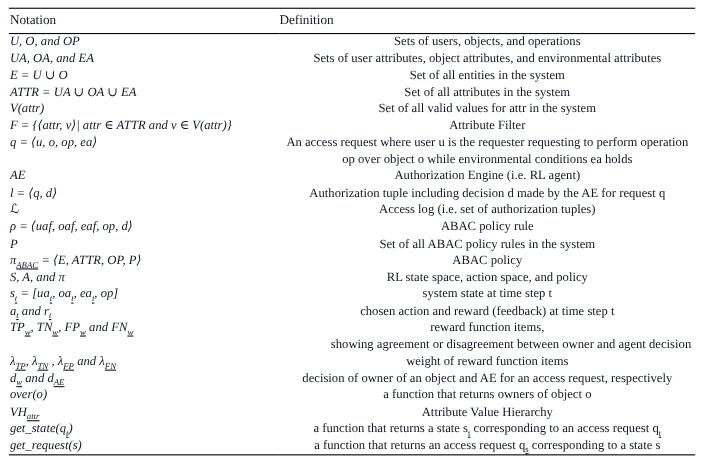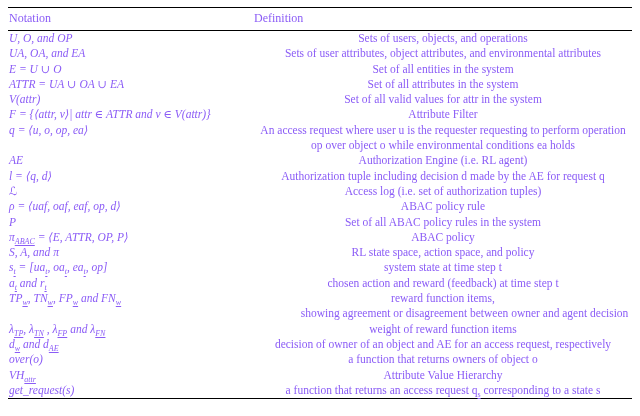--- a/index.html
+++ b/index.html
@@ -6,21 +6,21 @@
     margin: 0;
     padding: 0;
     background: #ffffff;
   }
   .page {
     width: 640px;
     height: 416px;
     box-sizing: border-box;
     padding: 7px 8px 0 8px;
     background: #ffffff;
-    color: #8b5cf6;
+    color: #0f172a;
     font-family: "Liberation Serif", "DejaVu Serif", "DejaVu Sans", serif;
     overflow: hidden;
   }
   table.notation-table {
     width: 100%;
     border-collapse: collapse;
     border-top: 1.4px solid #000;
     border-bottom: 1.4px solid #000;
   }
   thead th {
@@ -136,18 +136,22 @@
   </tr>
         <tr>
     <td class="notation">over(o)</td>
     <td class="definition">a function that returns owners of object o</td>
   </tr>
         <tr>
     <td class="notation">VH<sub>attr</sub></td>
     <td class="definition">Attribute Value Hierarchy</td>
   </tr>
         <tr>
+    <td class="notation">get_state(q<sub>t</sub>)</td>
+    <td class="definition">a function that returns a state s<sub>t</sub> corresponding to an access request q<sub>t</sub></td>
+  </tr>
+        <tr>
     <td class="notation">get_request(s)</td>
     <td class="definition">a function that returns an access request q<sub>s</sub> corresponding to a state s</td>
   </tr>
       </tbody>
   </table>
 </div>
 
 </body></html>

